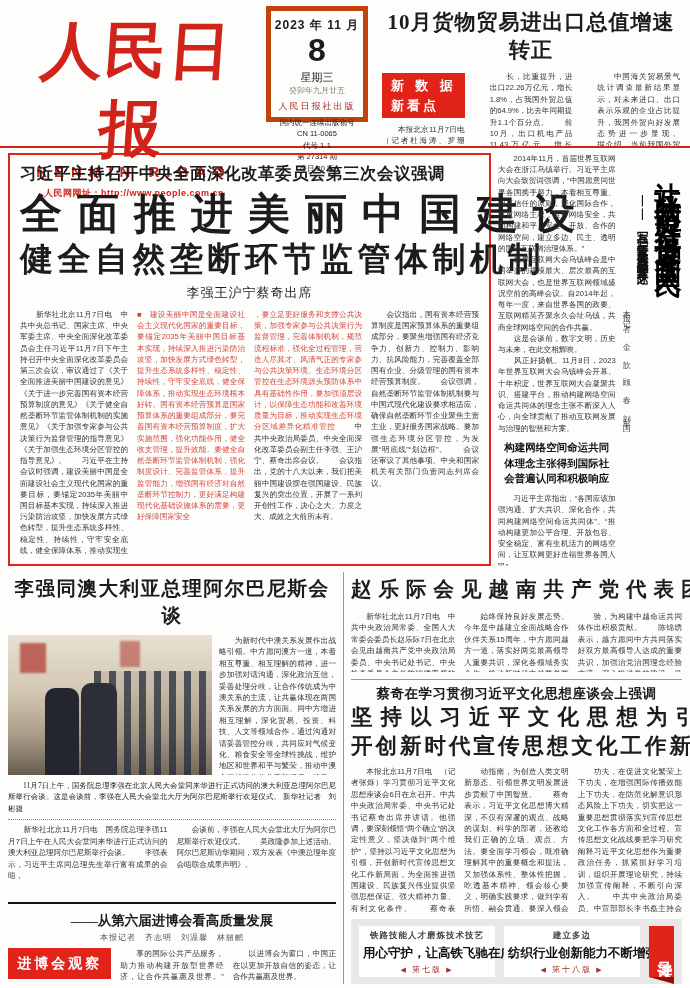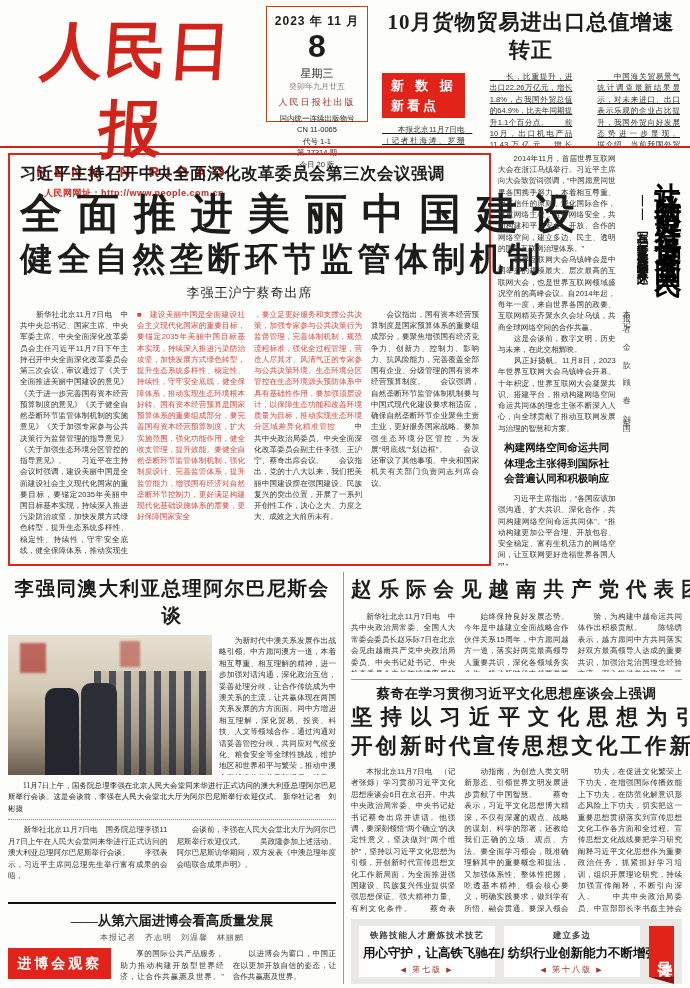--- a/index.html
+++ b/index.html
@@ -6,32 +6,32 @@
   .page{width:690px;height:988px;background:#fdfdfc;margin:0 auto;position:relative;
         font-family:"Liberation Sans",sans-serif;color:#1c1c1c;overflow:hidden;box-sizing:border-box;}
   .serif{font-family:"Liberation Serif","DejaVu Serif",serif;}
   
   .topbar{display:flex;height:146px;padding:4px 8px 0;box-sizing:border-box;}
   .masthead{width:252px;text-align:center;padding-top:8px;}
   .mast-title{font-family:"DejaVu Serif",serif;font-size:62px;font-weight:bold;color:#d0241b;
               line-height:1.25;letter-spacing:2px;transform:skewX(-4deg);}
   .mast-latin{color:#d0241b;font-size:15px;font-weight:bold;letter-spacing:7px;margin-top:-4px;}
   .mast-url{color:#d0241b;font-size:9px;font-weight:bold;margin-top:7px;letter-spacing:.5px;}
-  .datebox{width:102px;border:1px solid #c2410c;margin:2px 6px 24px;padding:5px 3px;text-align:center;
+  .datebox{width:102px;border:5px solid #c2410c;margin:2px 6px 24px;padding:5px 3px;text-align:center;
            font-size:8.5px;line-height:1.5;box-sizing:border-box;}
   .d-month{font-size:12px;font-weight:bold;letter-spacing:1px;}
   .d-day{font-size:32px;font-weight:bold;line-height:1.05;}
   .d-week{font-size:11px;margin-top:1px;}
   .d-lunar{color:#8a7d6d;font-size:8px;}
   .d-pub{color:#a23built;}
   .d-pub{color:#a2322a;font-size:9px;letter-spacing:2px;margin:3px 0;font-family:"Liberation Serif",serif;}
   .d-meta{font-size:7.5px;line-height:1.55;}
   .toparticle{flex:1;padding:2px 2px 0 8px;display:flex;flex-direction:column;min-width:0;}
   .top-headline{font-size:21px;font-weight:bold;text-align:center;letter-spacing:1px;margin:2px 0 7px;}
-  .top-cols{display:flex;gap:25px;flex:1;overflow:hidden;text-decoration:underline;}
+  .top-cols{display:flex;gap:25px;flex:1;overflow:hidden;}
   .tcol{flex:1;font-size:7.6px;line-height:1.5;text-align:justify;color:#333;min-width:0;}
   .badge-red{display:inline-block;background:#e2231a;color:#fff;font-size:13px;font-weight:bold;
              padding:3px 9px;letter-spacing:3px;margin:2px 0 6px;}
   .red-rule{height:2px;background:#d0241b;margin:0;}
   
   .band1{display:flex;height:422px;padding:5px 8px 4px;box-sizing:border-box;gap:7px;}
   .redbox{border:2.5px solid #e2231a;flex:1;padding:6px 10px;box-sizing:border-box;display:flex;
           flex-direction:column;min-width:0;}
   .rb-kicker{text-align:left;font-size:16.5px;font-weight:bold;letter-spacing:.5px;margin:2px 0 4px;}
   .rb-h1{text-align:center;font-size:42px;font-weight:900;letter-spacing:15px;white-space:nowrap;line-height:1.2;}

